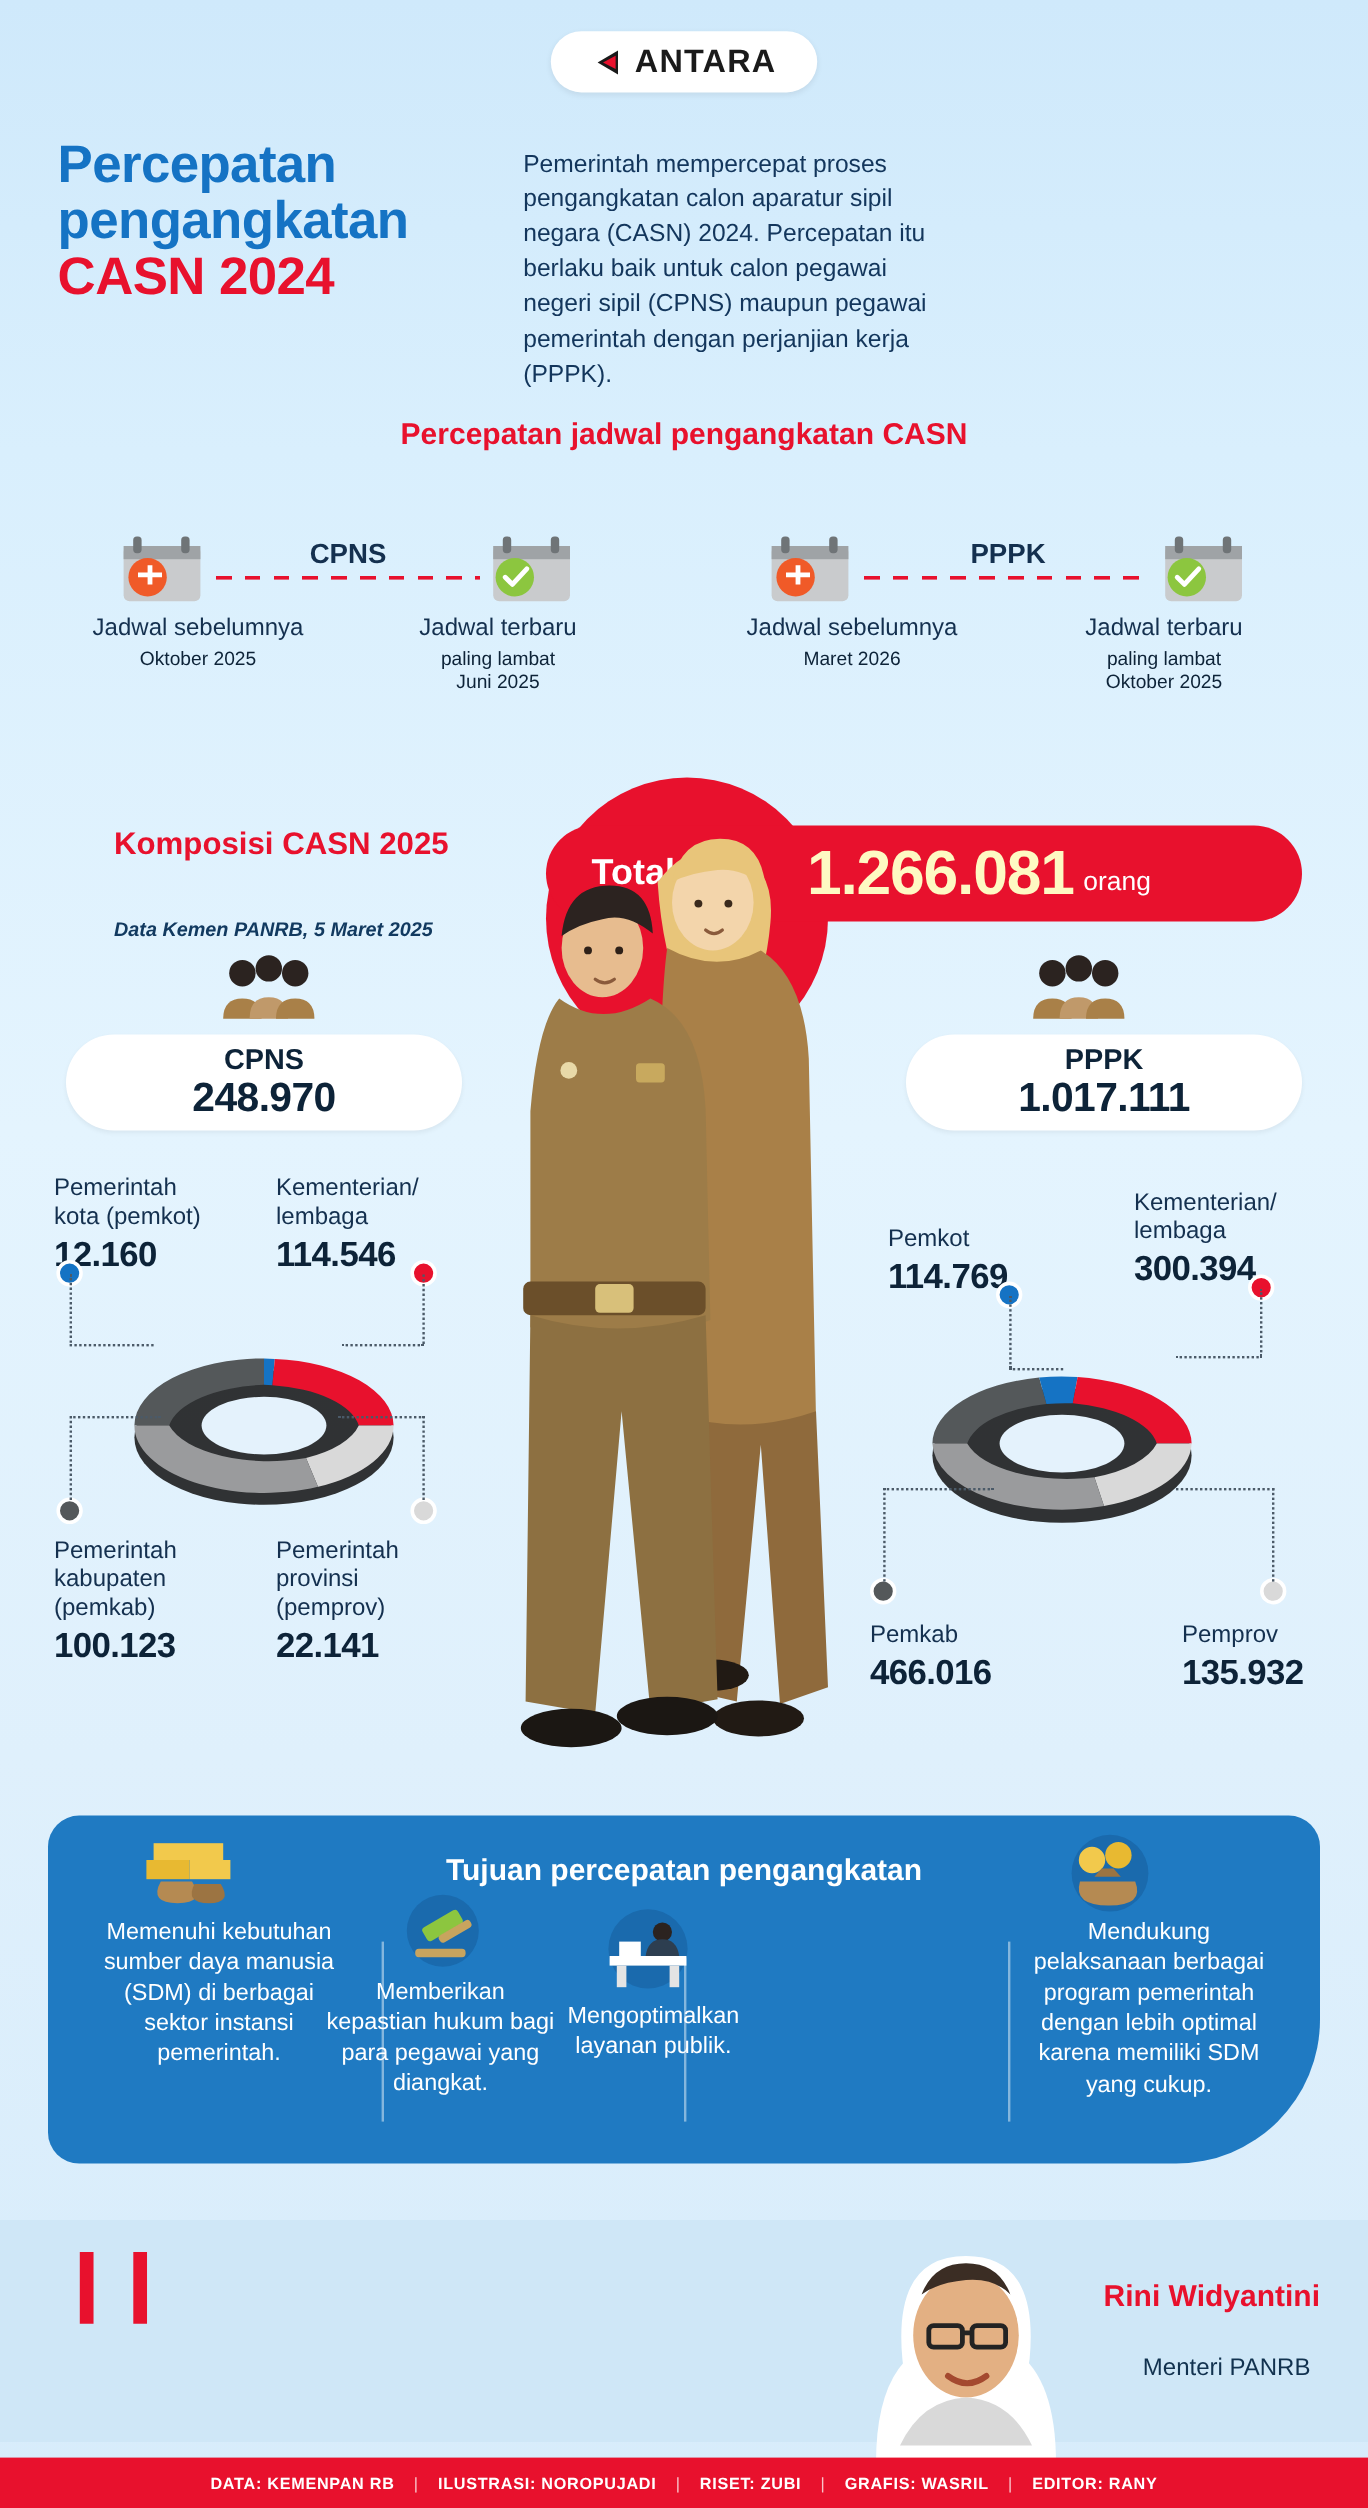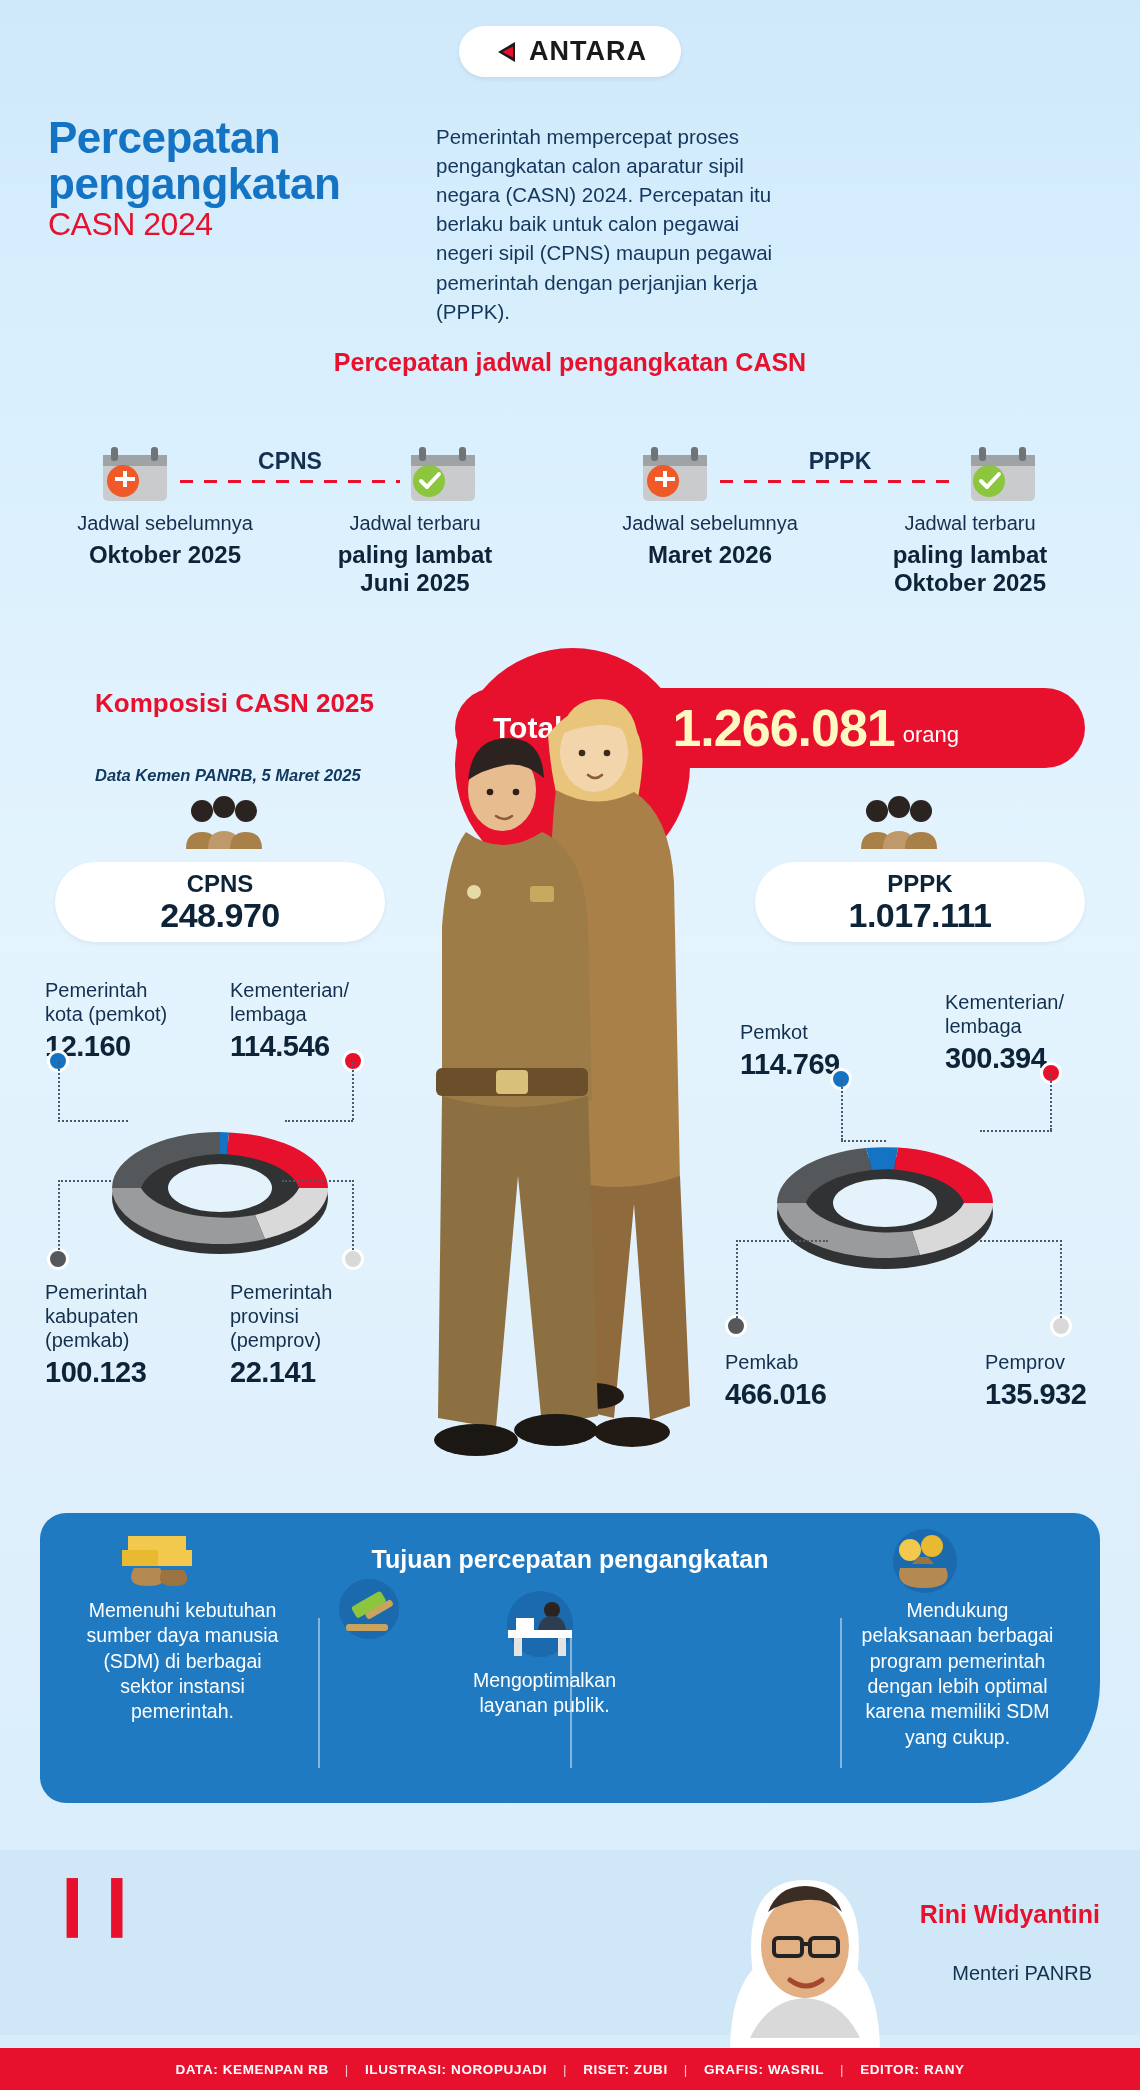--- a/index.html
+++ b/index.html
@@ -28,21 +28,21 @@
   }
   .logo-mark { width: 26px; height: 26px; position: relative; }
   .logo-text { font-size: 27px; font-weight: bold; letter-spacing: 1px; color: #1a1a1a; }
 
   
   .headline { position: absolute; top: 115px; left: 48px; width: 340px; }
   .headline .l1, .headline .l2 {
     font-size: 44px; font-weight: bold; color: #1573c4; line-height: 1.04; letter-spacing: -0.5px;
   }
   .headline .l3 {
-    font-size: 32px; font-weight: normal; color: #e8112d; line-height: 1.08; letter-spacing: -0.5px;
+    font-size: 44px; font-weight: bold; color: #e8112d; line-height: 1.08; letter-spacing: -0.5px;
   }
   .lede {
     position: absolute; top: 122px; left: 436px; width: 350px;
     font-size: 20.5px; line-height: 1.42; color: #13365c;
   }
 
   
   .sec1-title {
     position: absolute; top: 348px; left: 0; width: 1140px; text-align: center;
     font-size: 25px; font-weight: bold; color: #e8112d;
@@ -64,21 +64,21 @@
   .cal { position: absolute; top: 5px; width: 82px; height: 62px; }
   .cal.left { left: 55px; }
   .cal.right { right: 55px; }
   .dashline {
     position: absolute; top: 40px; left: 140px; right: 140px; height: 3px;
     background: repeating-linear-gradient(to right, #e8112d 0 13px, transparent 13px 24px);
   }
   .sched-cols { display: flex; margin-top: 6px; }
   .sched-col { width: 50%; text-align: center; }
   .sched-col .small { font-size: 20px; color: #14304f; margin-bottom: 6px; }
-  .sched-col .big { font-size: 24px; font-weight: bold; color: #0d2338; line-height: 1.18; }
+  .sched-col .big { font-size: 16px; font-weight: normal; color: #0d2338; line-height: 1.18; }
 
   
   .sec2-title {
     position: absolute; top: 688px; left: 95px;
     font-size: 26px; font-weight: bold; color: #e8112d;
   }
   .sec2-sub {
     position: absolute; top: 766px; left: 95px;
     font-size: 16.5px; font-style: italic; color: #123a60; font-weight: bold;
   }
@@ -467,20 +467,21 @@
   <div class="goal" style="top:1598px;left:80px;width:205px;">Memenuhi kebutuhan sumber daya manusia (SDM) di berbagai sektor instansi pemerintah.</div>
 
   <span class="goal-ico" style="top:1578px;left:330px;">
     <svg width="78" height="62" viewBox="0 0 78 62">
       <circle cx="39" cy="31" r="30" fill="#1a6aad"></circle>
       <rect x="22" y="20" width="34" height="13" rx="3" fill="#8cc63f" transform="rotate(-30 39 27)"></rect>
       <rect x="34" y="28" width="30" height="7" rx="3" fill="#c8a45e" transform="rotate(-30 49 31)"></rect>
       <rect x="16" y="46" width="42" height="7" rx="3" fill="#c8a45e"></rect>
     </svg>
   </span>
+  <div class="goal" style="top:1648px;left:272px;width:190px;">Memberikan kepastian hukum bagi para pegawai yang diangkat.</div>
 
   <span class="goal-ico" style="top:1590px;left:490px;">
     <svg width="100" height="70" viewBox="0 0 100 70">
       <circle cx="50" cy="34" r="33" fill="#1a6aad"></circle>
       <rect x="18" y="40" width="64" height="8" fill="#ffffff"></rect>
       <rect x="24" y="48" width="8" height="18" fill="#e4e4e4"></rect>
       <rect x="68" y="48" width="8" height="18" fill="#e4e4e4"></rect>
       <circle cx="62" cy="20" r="8" fill="#2b2320"></circle>
       <path d="M48 40q2-14 14-14t14 14z" fill="#2d3e50"></path>
       <rect x="26" y="28" width="18" height="12" fill="#ffffff"></rect>

